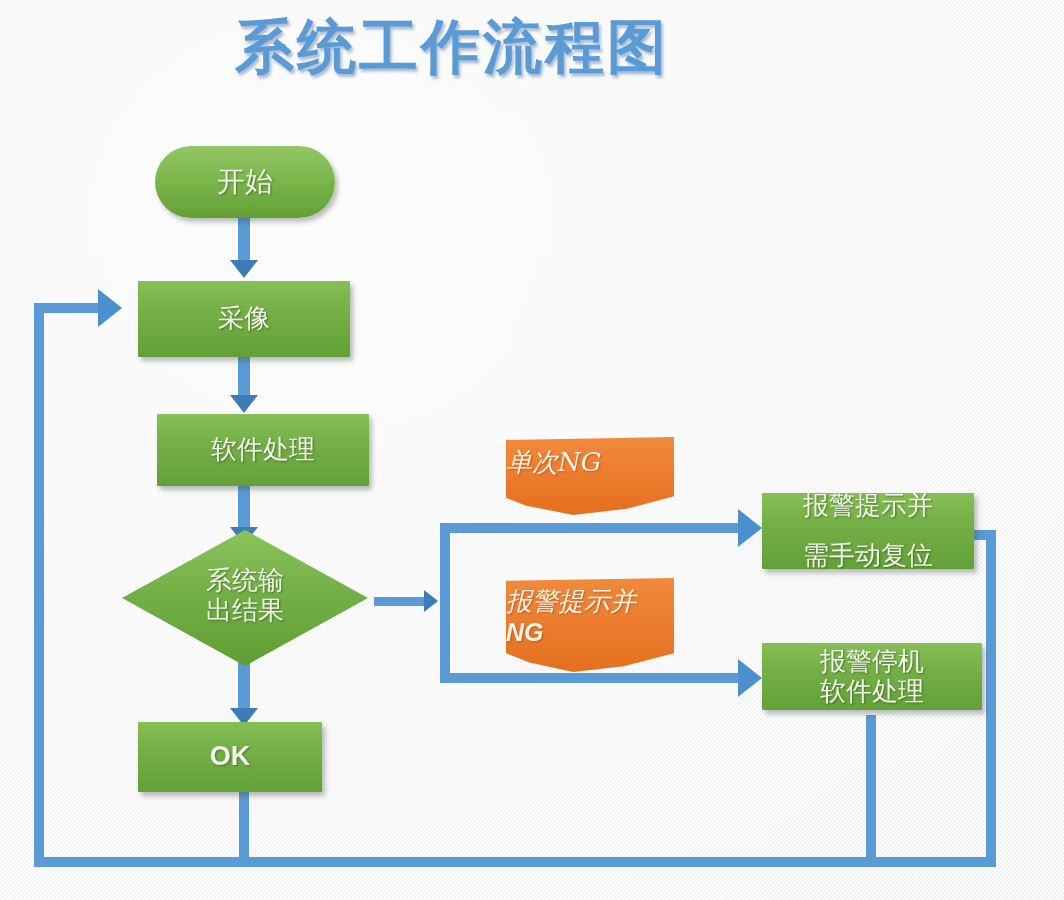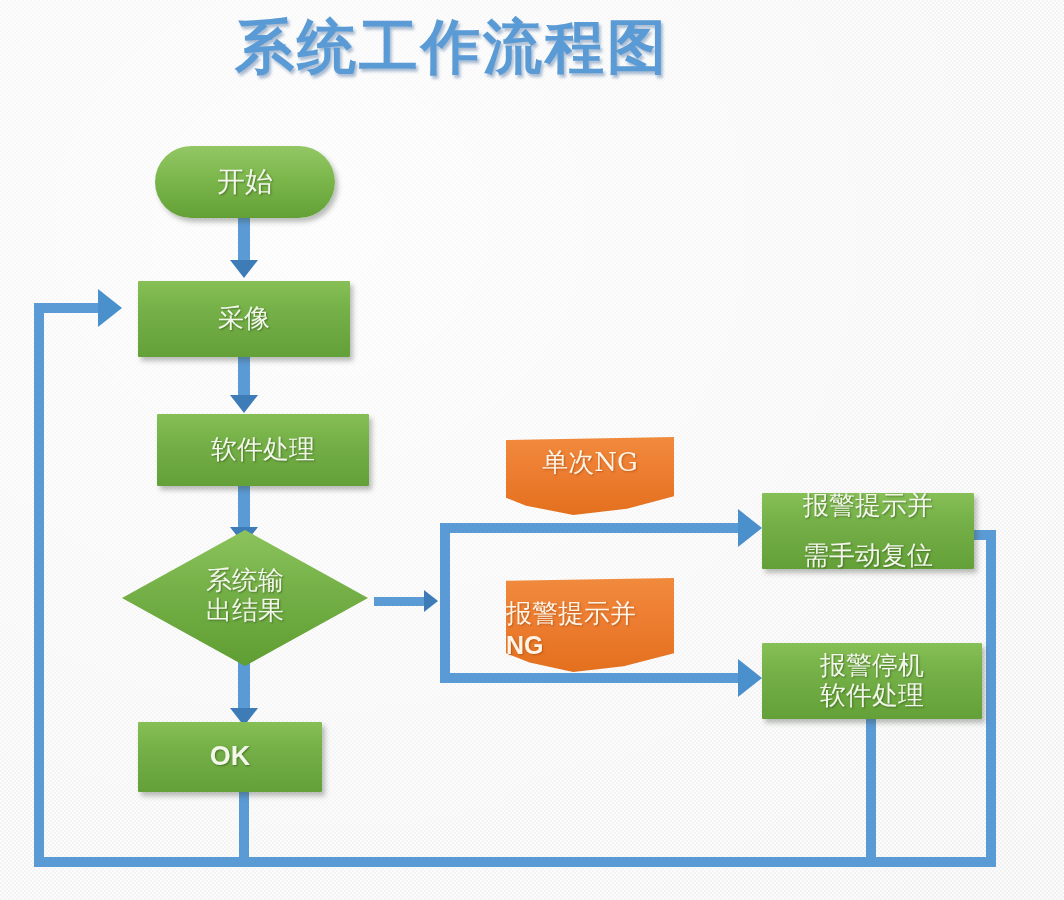--- a/index.html
+++ b/index.html
@@ -93,26 +93,27 @@
     z-index: 2;
     text-shadow: 1px 1px 2px rgba(40,70,20,0.55);
   }
 
   
   .banner {
     position: absolute;
     z-index: 20;
     display: flex;
     align-items: flex-start;
-    justify-content: center;
+    justify-content: flex-start;
     color: #FFF4E6;
     font-family: "DejaVu Serif", serif;
     text-align: center;
     line-height: 1.2;
     text-shadow: 1px 1px 2px rgba(140,60,0,0.5);
+    font-style: italic;
   }
   .banner .ban-bg {
     position: absolute;
     inset: 0;
     background: linear-gradient(180deg, #F08A3C 0%, #ED7D31 45%, #E3701D 100%);
     filter: drop-shadow(3px 4px 4px rgba(90,60,40,0.35));
   }
   .banner .ban-label { position: relative; z-index: 2; }
 
   
@@ -220,18 +221,18 @@
     <span class="ban-bg" style="clip-path: polygon(0% 3%, 100% 0%, 100% 80%, 70% 94%, 40% 100%, 14% 90%, 0% 80%);"></span>
     <span class="ban-label">报警提示并</span>
     <span class="ban-label" style="font-family:'Liberation Sans', sans-serif; font-weight:bold; font-size:25px;">NG</span>
   </div>
 
   <div class="node green rect" style="left:762px; top:493px; width:212px; height:76px; font-size:26px; flex-direction:column;gap:20px;">
     <span>报警提示并</span>
     <span>需手动复位</span>
   </div>
 
-  <div class="node green rect" style="left:762px; top:643px; width:220px; height:76px; font-size:26px; flex-direction:column;">
+  <div class="node green rect" style="left:762px; top:643px; width:220px; height:67px; font-size:26px; flex-direction:column;">
     <span>报警停机</span>
     <span>软件处理</span>
   </div>
 
 </div>
 
 </body></html>

